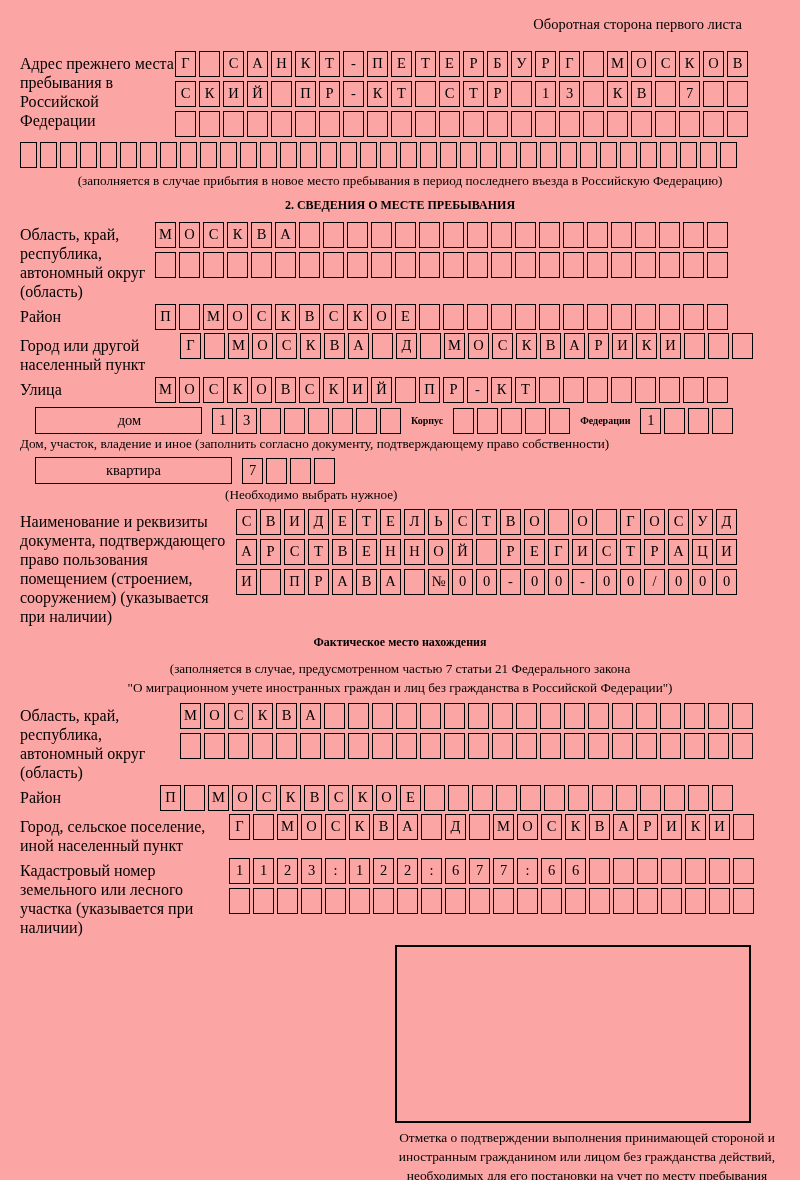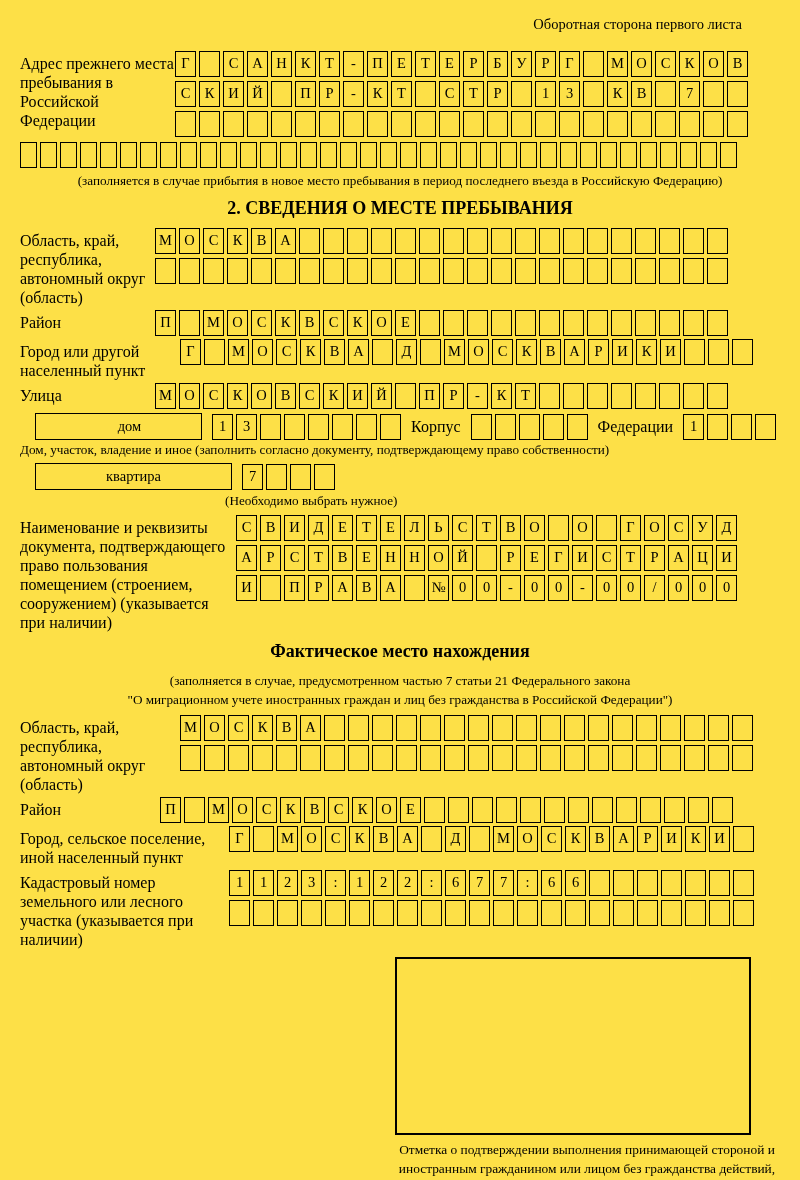--- a/index.html
+++ b/index.html
@@ -1,49 +1,49 @@
 <!DOCTYPE html>
 <html><head>
 <meta charset="utf-8">
 <style>
   html,body { margin:0; padding:0; background:#fff; }
   .page {
     width:800px; height:1180px; box-sizing:border-box;
     padding:16px 20px 0 20px;
     font-family:"Liberation Serif","DejaVu Serif",serif;
-    color:#000; background:#fde047; overflow:hidden; position:relative;
+    color:#000; background:#fca5a5; overflow:hidden; position:relative;
   }
   .side-title { text-align:right; font-size:14.5px; padding-right:38px; margin-bottom:18px; }
 
   .frow { display:flex; align-items:flex-start; margin-bottom:3px; }
   .flabel { font-size:16px; line-height:19px; flex-shrink:0; padding-top:3px; }
   .w155{width:155px} .w135{width:135px} .w160{width:160px} .w140{width:140px}
   .w205{width:209px} .w216{width:216px}
 
   .cellrows { display:flex; flex-direction:column; gap:4px; }
   .cellrow { display:flex; gap:3px; height:26px; }
   .cell {
     box-sizing:border-box; width:21px; height:26px; flex-shrink:0;
     border:1.6px solid #000; text-align:center;
     font-size:14.5px; line-height:23px; font-family:inherit;
   }
   .fullrow { margin-top:5px; }
   .fullrow .cell { width:17px; }
 
   .center-note { font-size:13.2px; text-align:center; margin:5px 0 4px; }
-  .sec-title { text-align:center; font-weight:bold; font-size:18px; margin:9px 0 9px; }
+  .sec-title { text-align:center; font-weight:bold; font-size:12px; margin:9px 0 9px; }
 
   .house-row { display:flex; align-items:center; margin:4px 0 2px; }
   .named-box {
     box-sizing:border-box; border:1.8px solid #000; height:27px;
     text-align:center; font-size:14.5px; line-height:24px; flex-shrink:0;
   }
   .dom-box { width:167px; margin-left:15px; margin-right:10px;padding-left:22px; }
   .kv-box  { width:197px; margin-left:15px; margin-right:10px; }
-  .inline-label { font-size:16px; margin:0 10px; }
+  .inline-label { font-size:10px; margin:0 10px;font-weight:bold; }
   .sub-caption { font-size:13.2px; margin:2px 0 5px; }
 
   .stay-row { display:flex; align-items:center; font-size:14.5px; margin-top:4px; }
   .stay-row .lbl { margin-right:9px; }
   .opt-gap-s { margin-left:9px; }
   .opt-gap-m { margin-left:22px; }
   .stay-note { font-size:13.2px; margin:3px 0 6px 205px; }
 
   .fact-note { font-size:13.2px; text-align:center; line-height:19px; margin-bottom:6px; }
 

